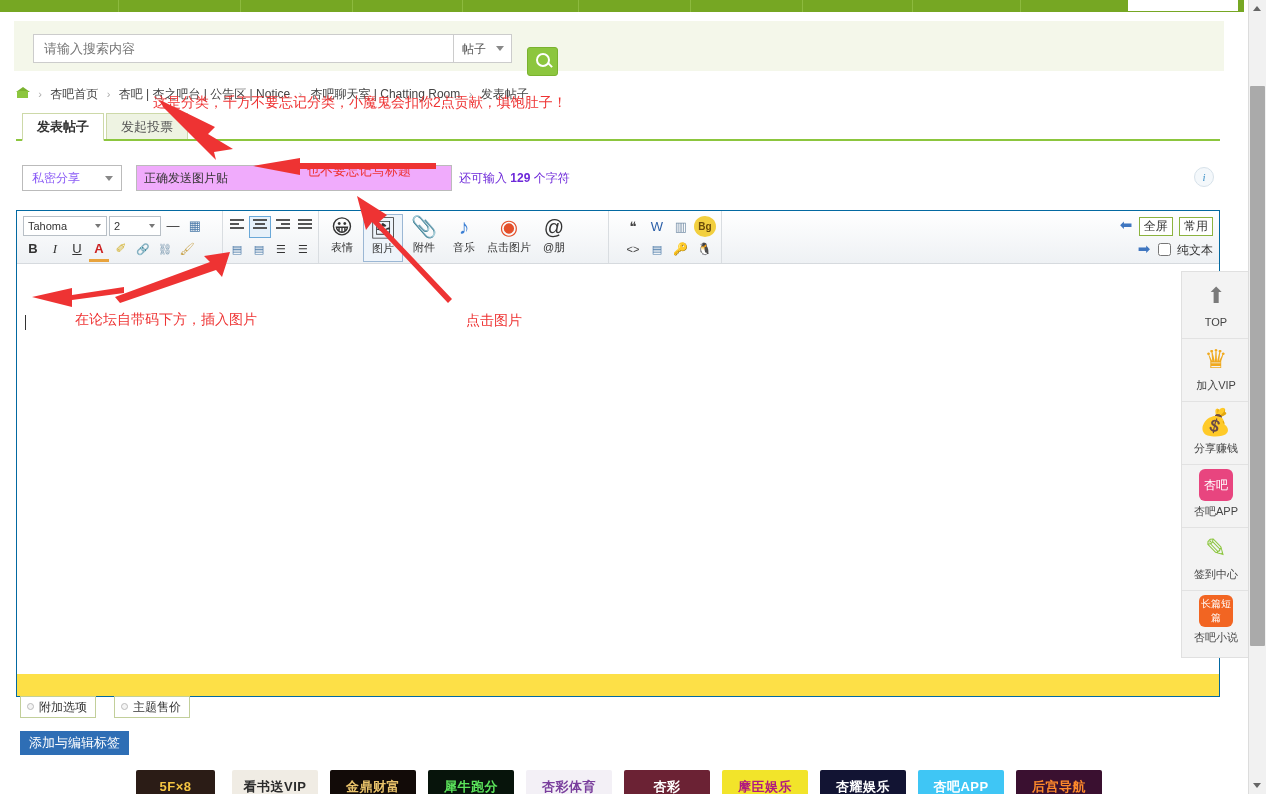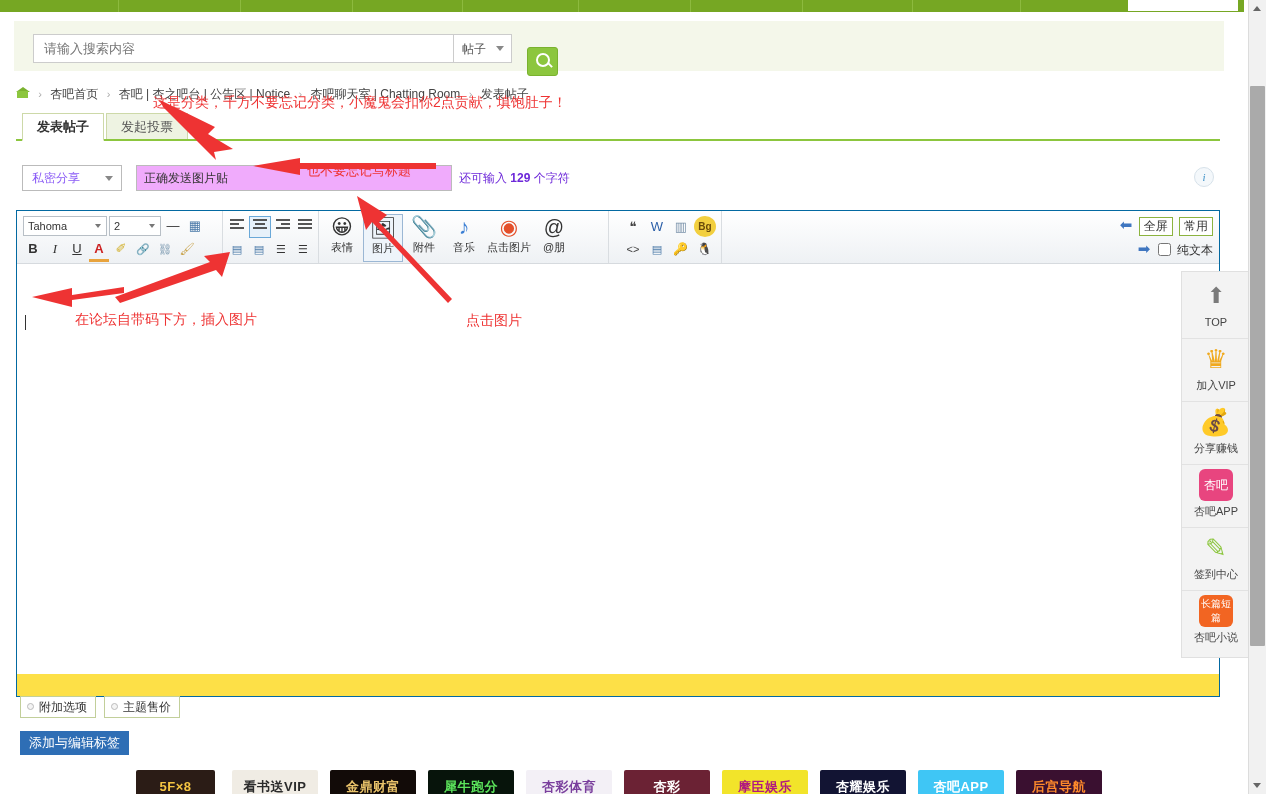--- a/index.html
+++ b/index.html
@@ -111,21 +111,21 @@
   #caret{position:absolute;left:8px;top:51px;width:1px;height:15px;background:#333;}
 
   #editfoot{position:absolute;left:0;bottom:0;width:1202px;height:22px;background:#f2f2f2;
       border-top:1px solid #dfdfdf;text-align:right;font-size:11px;color:#9a9a9a;line-height:22px;
       padding-right:6px;box-sizing:border-box;overflow:hidden;white-space:nowrap;}
   #editfoot span{padding:0 3px;}
 
   
   #optrow{position:absolute;left:20px;top:684px;height:22px;}
   .optbtn{float:left;height:20px;line-height:20px;border:1px solid #c2cf9a;background:#fff;
-      padding:0 8px 0 6px;margin-right:8px;font-size:12px;color:#333;cursor:pointer;}
+      padding:0 8px 0 6px;margin-right:18px;font-size:12px;color:#333;cursor:pointer;}
   .optbtn em{display:inline-block;width:5px;height:5px;border-radius:50%;border:1px solid #bbb;
       background:#f4f4f4;margin-right:5px;vertical-align:1px;font-style:normal;}
   #tagbtn{position:absolute;left:20px;top:719px;height:24px;line-height:24px;background:#2e6eb5;
       color:#fff;font-size:13px;padding:0 9px;cursor:pointer;}
 
   
   #sidebar{position:absolute;left:1181px;top:271px;width:68px;background:#f3f3f3;
       border:1px solid #e0e0e0;padding:4px 0 4px 0;}
   .sbitem{width:68px;height:62px;position:relative;text-align:center;cursor:pointer;}
   .sbitem+.sbitem{border-top:1px solid #e2e2e2;}

